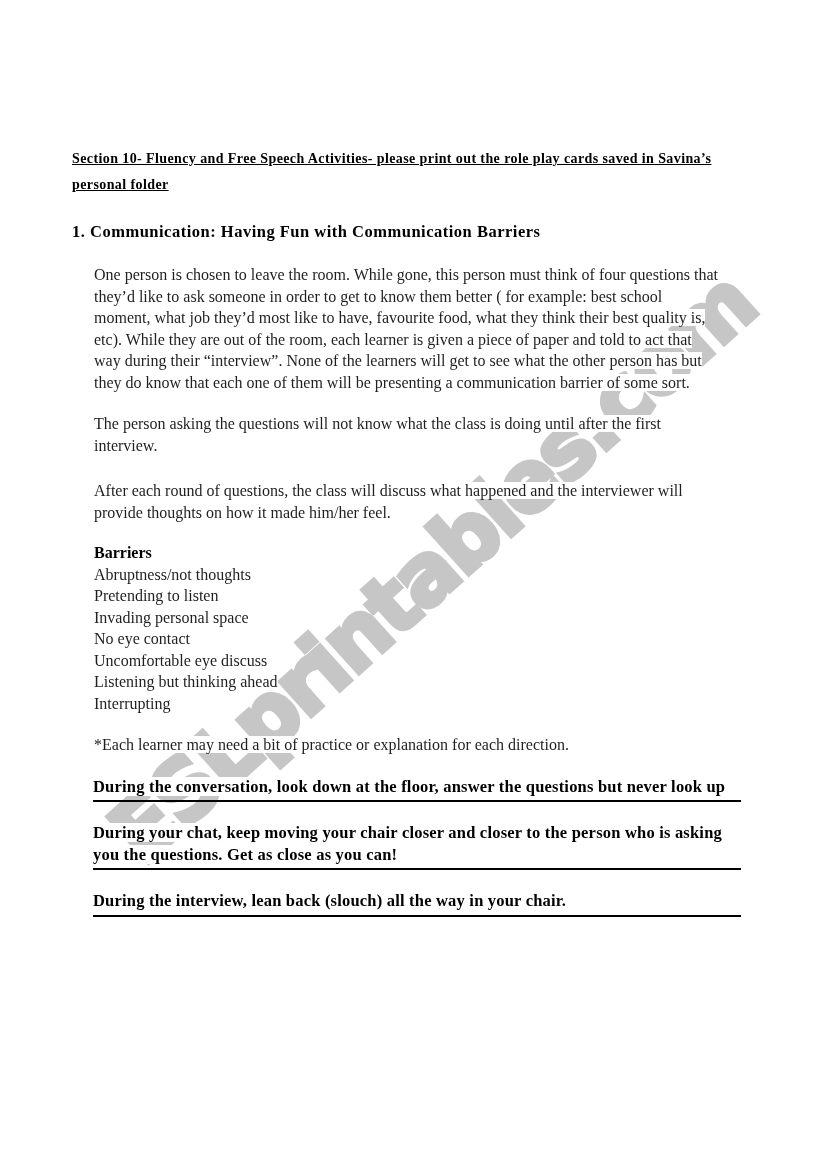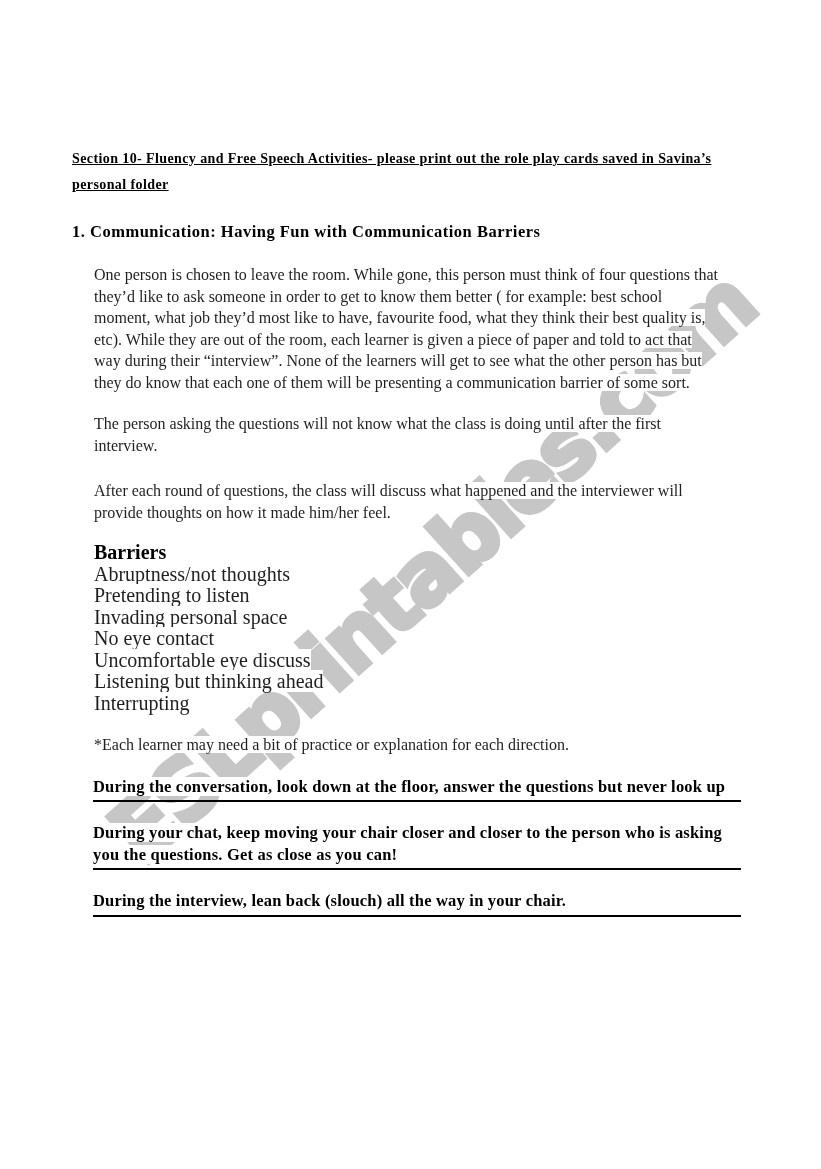--- a/index.html
+++ b/index.html
@@ -61,21 +61,21 @@
 
   .body-par {
     font-size: 16px;
     line-height: 21.5px;
     margin: 0 0 20px 22px;
     width: 628px;
   }
   .body-par.last { margin-bottom: 19px; margin-top: 24px; }
 
   .barriers {
-    font-size: 20px;
+    font-size: 16px;
     line-height: 21.5px;
     margin-left: 22px;
   }
   .barriers-heading { font-weight: bold; color: #000000; }
 
   .note {
     font-size: 16px;
     line-height: 21.5px;
     margin: 20px 0 0 22px;
     width: 628px;

